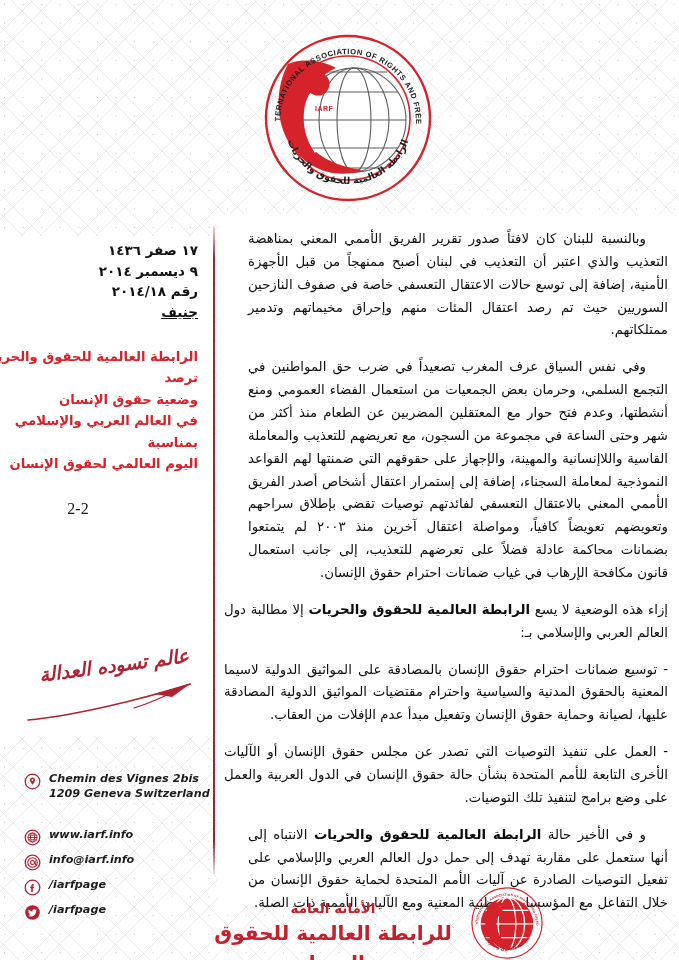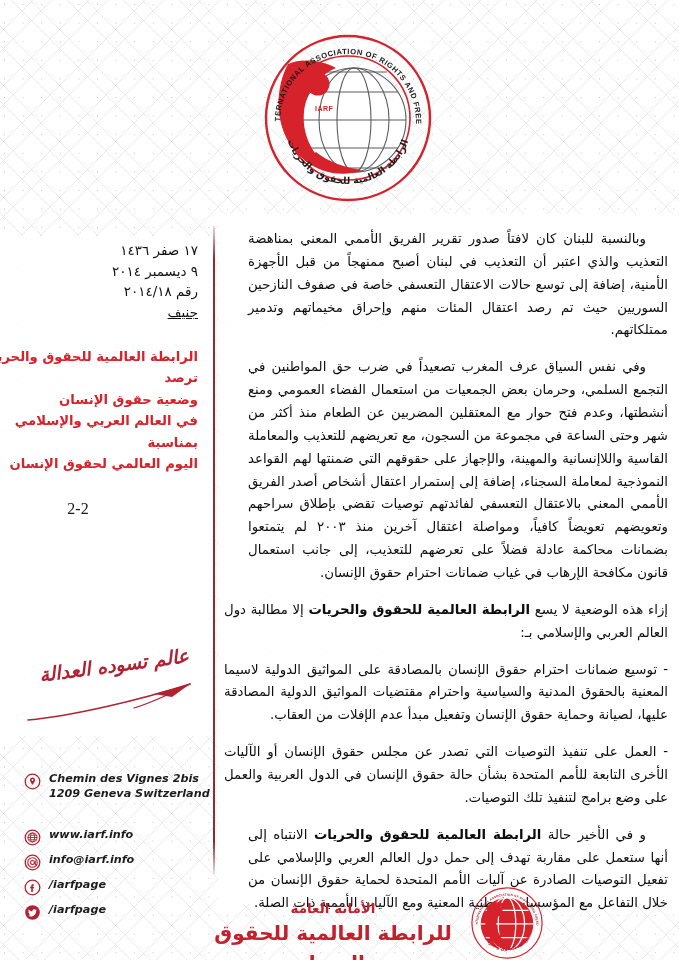--- a/index.html
+++ b/index.html
@@ -73,21 +73,21 @@
     position: absolute;
     left: 0px;
     top: 240px;
     width: 198px;
     text-align: right;
     direction: rtl;
   }
 
   #date-block {
     font-size: 13.5px;
-    font-weight: normal;
+    font-weight: bold;
     line-height: 1.52;
     color: #111111;
     padding-left: 20px;
   }
   #date-block .dline { white-space: nowrap; }
   #date-block .city { text-decoration: underline; }
 
   #headline-block {
     margin-top: 24px;
     font-size: 13.2px;

